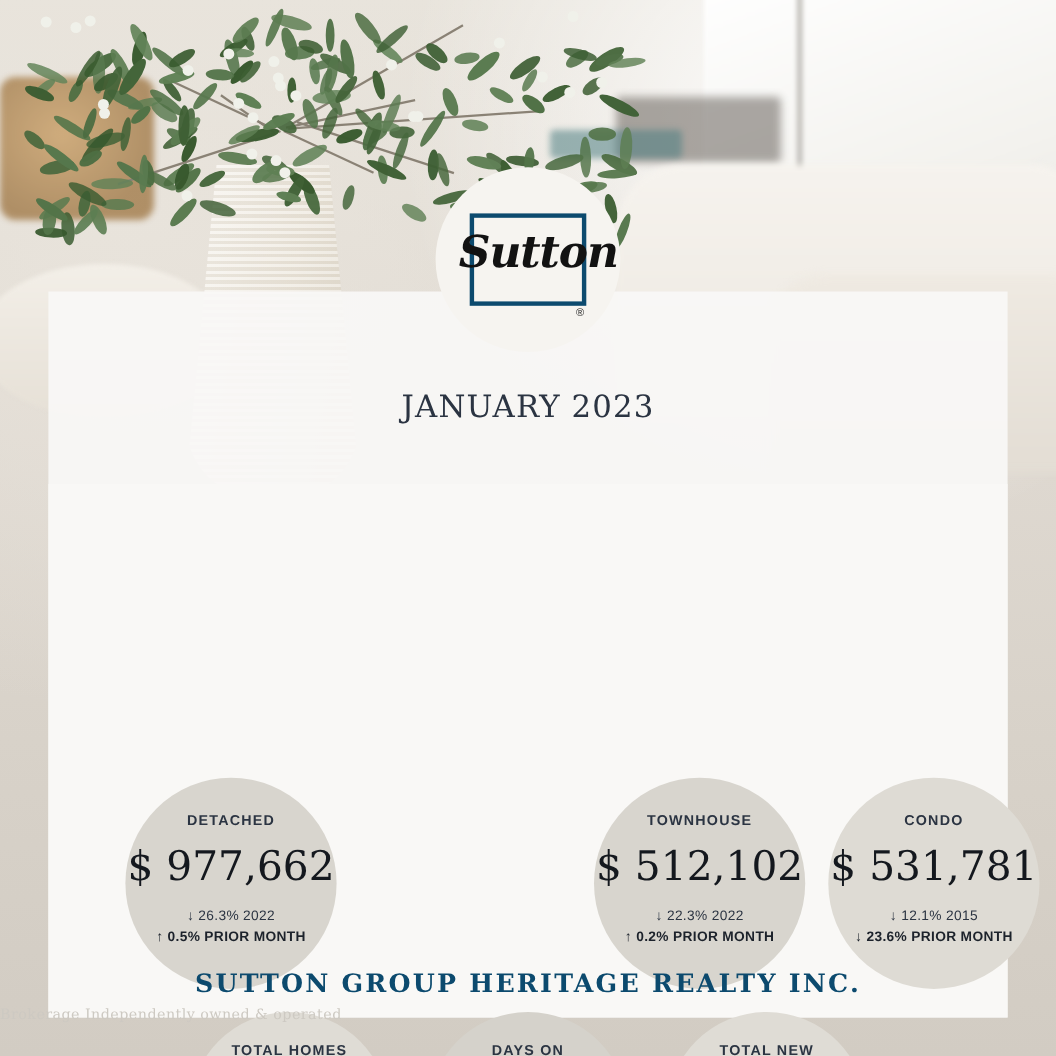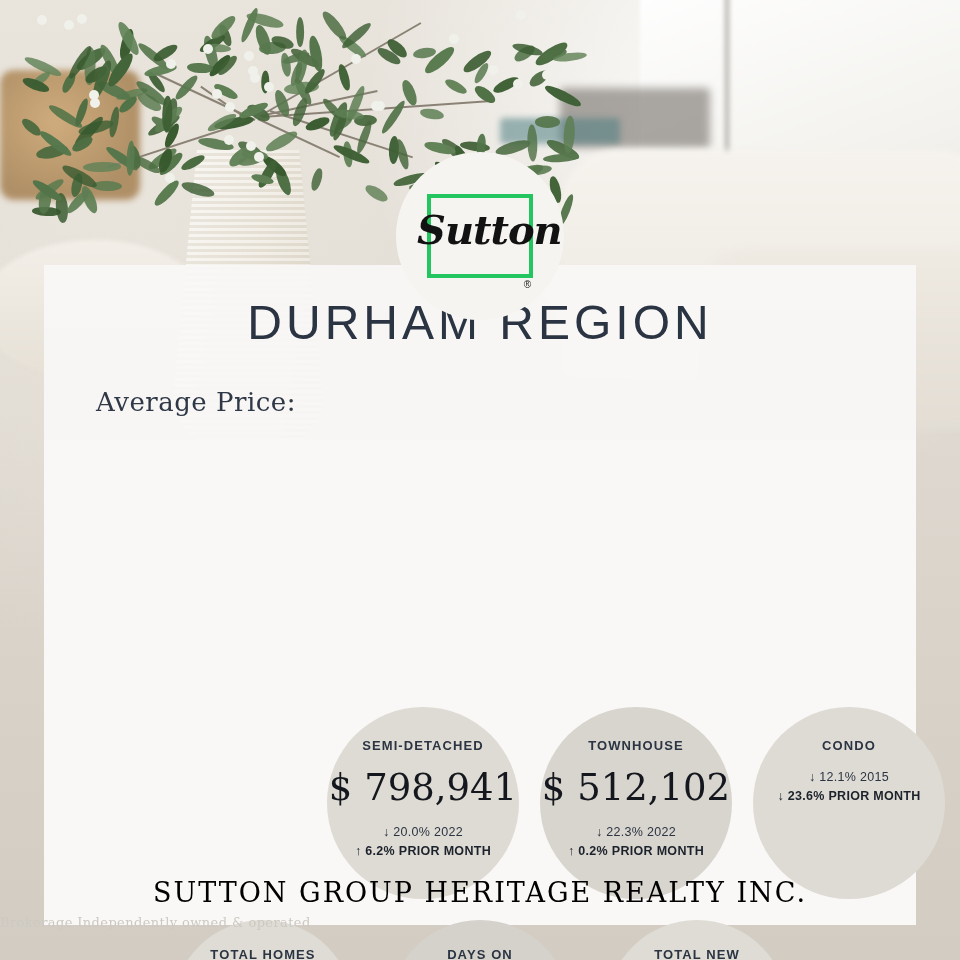--- a/index.html
+++ b/index.html
@@ -96,21 +96,21 @@
 
   
   .logo-circle {
     position:absolute; left: 396px; top: 152px; width: 168px; height: 168px;
     background: #f6f4f0; border-radius: 50%;
     display:flex; align-items:center; justify-content:center;
     box-shadow: 0 0 0 0 rgba(0,0,0,0);
   }
   .logo-box {
     position:relative; width: 106px; height: 84px;
-    border: 4px solid #22c55e;
+    border: 4px solid #0c4a6e;
   }
   .logo-word {
     position:absolute; left:-14px; top: 8px; width: 134px;
     text-align:center;
     font-family: "DejaVu Serif", serif;
     font-weight: 700; font-size: 40px; color:#121212;
     letter-spacing: -1px;
     font-style: italic;
   }
   .logo-r {
@@ -158,21 +158,21 @@
     font-size: 12.5px; color:#2b3442; margin-top: 16px; letter-spacing: .3px;
   }
   .c-sub2 {
     font-size: 12.5px; color:#1c222b; margin-top: 5px; font-weight:700; letter-spacing:.3px;
   }
 
   
   .brand-line {
     position:absolute; left:0; bottom: 52px; width:100%; text-align:center;
     font-family: "DejaVu Serif", serif;
-    font-size: 27px; color:#000000; letter-spacing: 2px;
+    font-size: 23px; color:#0c4a6e; letter-spacing: 2px; font-weight: bold;
   }
   .brand-sub {
     position:absolute; left:0; bottom: 30px; width:100%; text-align:left;
     font-family: "DejaVu Serif", serif;
     font-size: 13px; color:#cdc9c2; letter-spacing: .4px;
   }
   .footbar {
     position:absolute; left:0; bottom:0; width: 960px; height: 36px;
     background: #d8d4cd;
     display:flex; align-items:center; justify-content:space-between;
@@ -400,40 +400,40 @@
         <div class="blossom" style="left: 351.081px; top: 53.9035px;"></div>
         <div class="blossom" style="left: 448.746px; top: 33.7292px;"></div>
         <div class="blossom" style="left: 212.049px; top: 88.9252px;"></div>
         <div class="blossom" style="left: 263.706px; top: 81.7137px;"></div>
       </div>
   </div>
 
   <div class="panel">
     <div class="panel-lower"></div>
 
-    <div class="region-title">DURHAM REGION</div>
-    <div class="avg-label">Average Price:</div>
-
-
-    <div class="circle c-price alt" style="left:283px; top:442px;">
-      <div class="c-title">SEMI-DETACHED</div>
-      <div class="c-value">$ 798,941</div>
-      <div class="c-sub1">↓ 20.0% 2022</div>
-      <div class="c-sub2">↑ 6.2% PRIOR MONTH</div>
-    </div>
+    <div class="region-sub">JANUARY 2023</div>
+
+    <div class="circle c-price" style="left:70px; top:442px;">
+      <div class="c-title">DETACHED</div>
+      <div class="c-value">$ 977,662</div>
+      <div class="c-sub1">↓ 26.3% 2022</div>
+      <div class="c-sub2">↑ 0.5% PRIOR MONTH</div>
+    </div>
+
 
     <div class="circle c-price" style="left:496px; top:442px;">
       <div class="c-title">TOWNHOUSE</div>
       <div class="c-value">$ 512,102</div>
       <div class="c-sub1">↓ 22.3% 2022</div>
       <div class="c-sub2">↑ 0.2% PRIOR MONTH</div>
     </div>
 
     <div class="circle c-price alt" style="left:709px; top:442px;">
       <div class="c-title">CONDO</div>
+      <div class="c-value">$ 531,781</div>
       <div class="c-sub1">↓ 12.1% 2015</div>
       <div class="c-sub2">↓ 23.6% PRIOR MONTH</div>
     </div>
 
     <div class="circle c-stat" style="left:128px; top:655px;">
       <div class="c-title">
         <span>TOTAL HOMES</span><br>
         
       </div>
 

